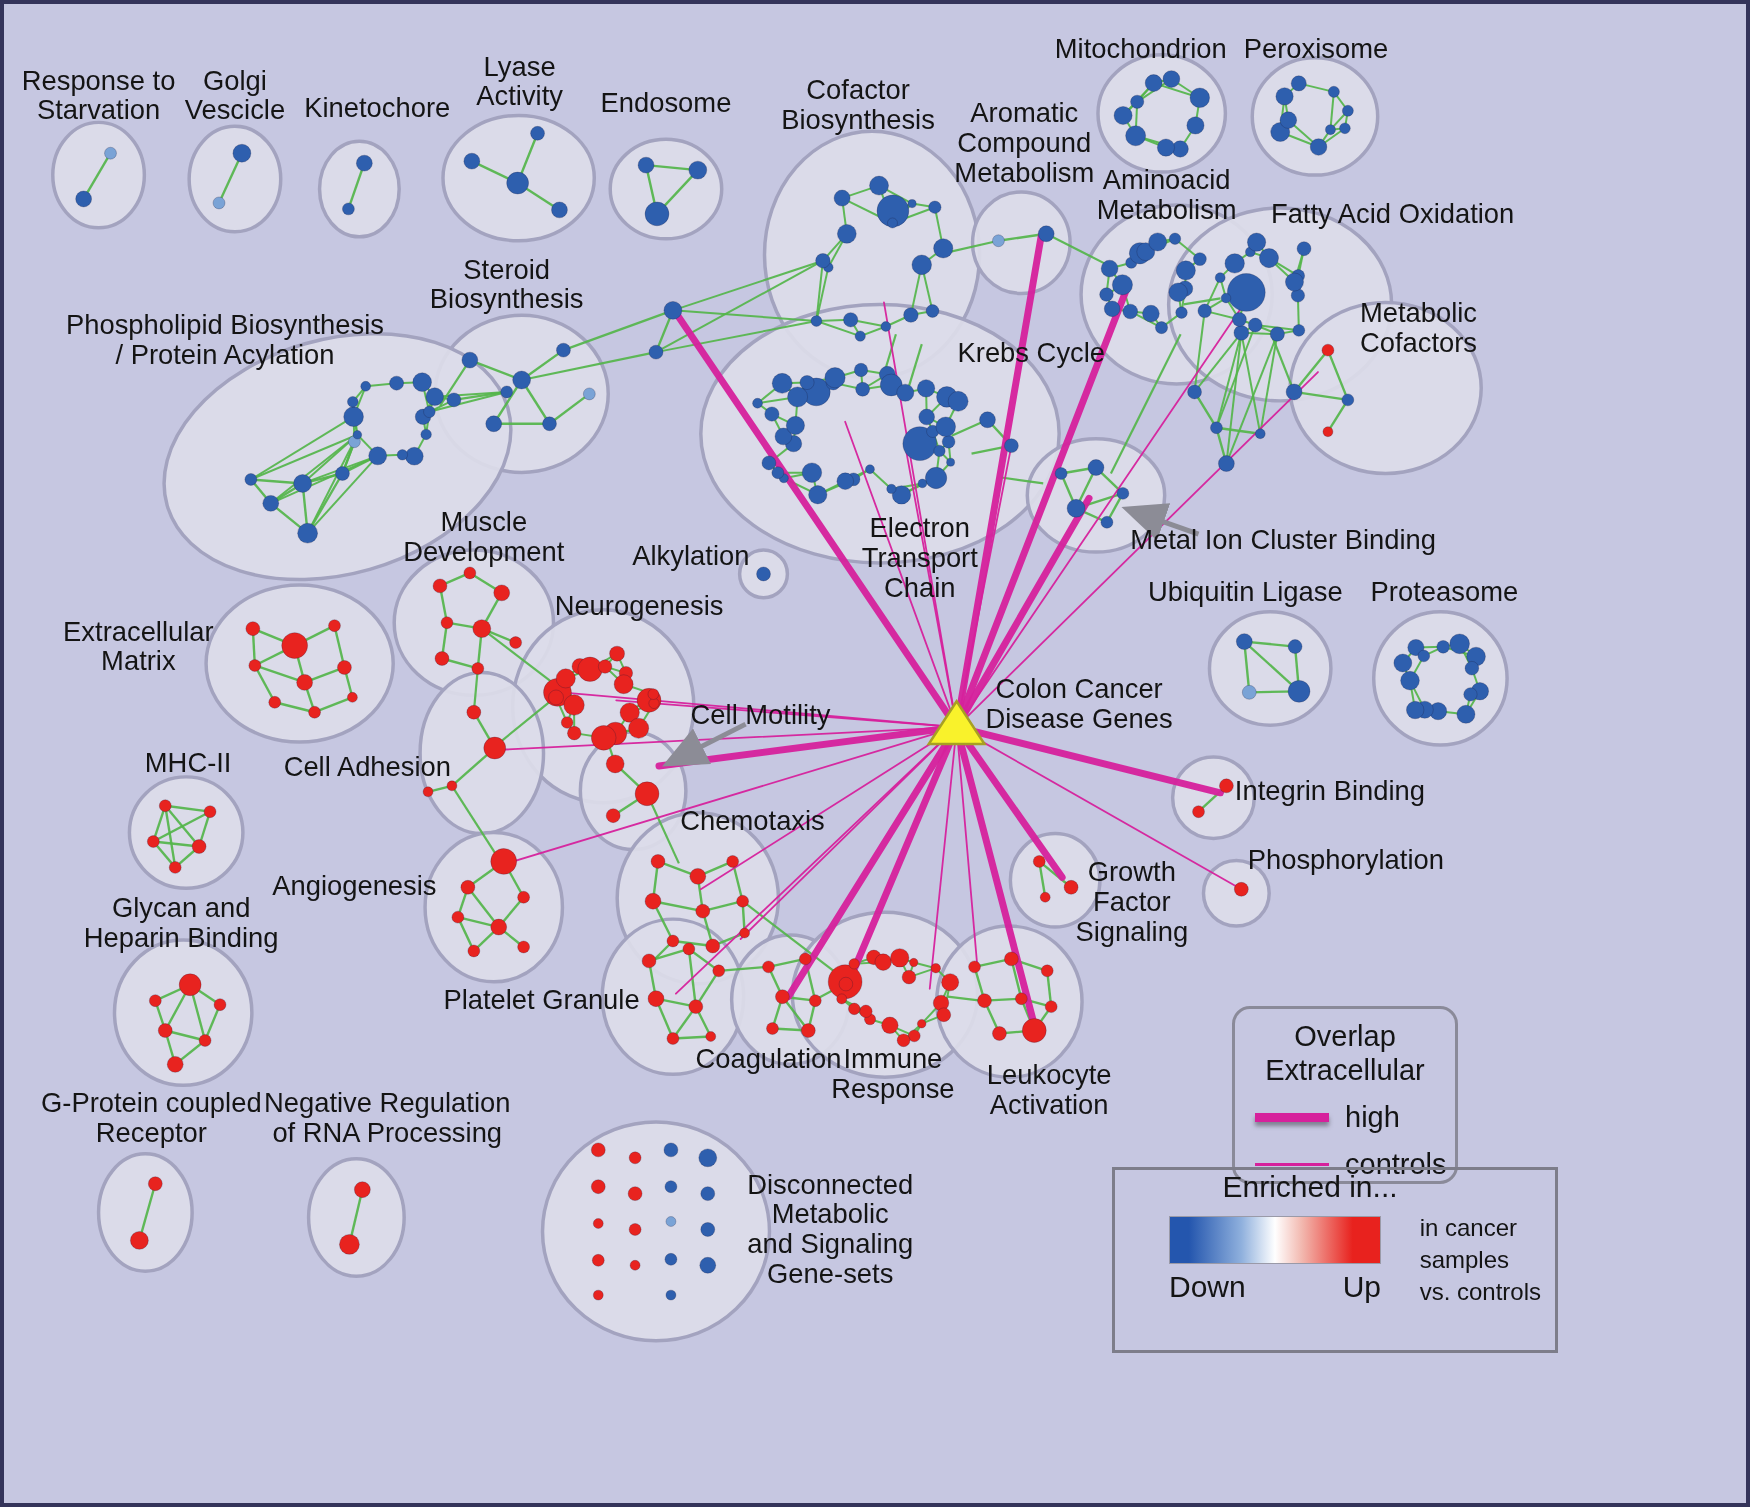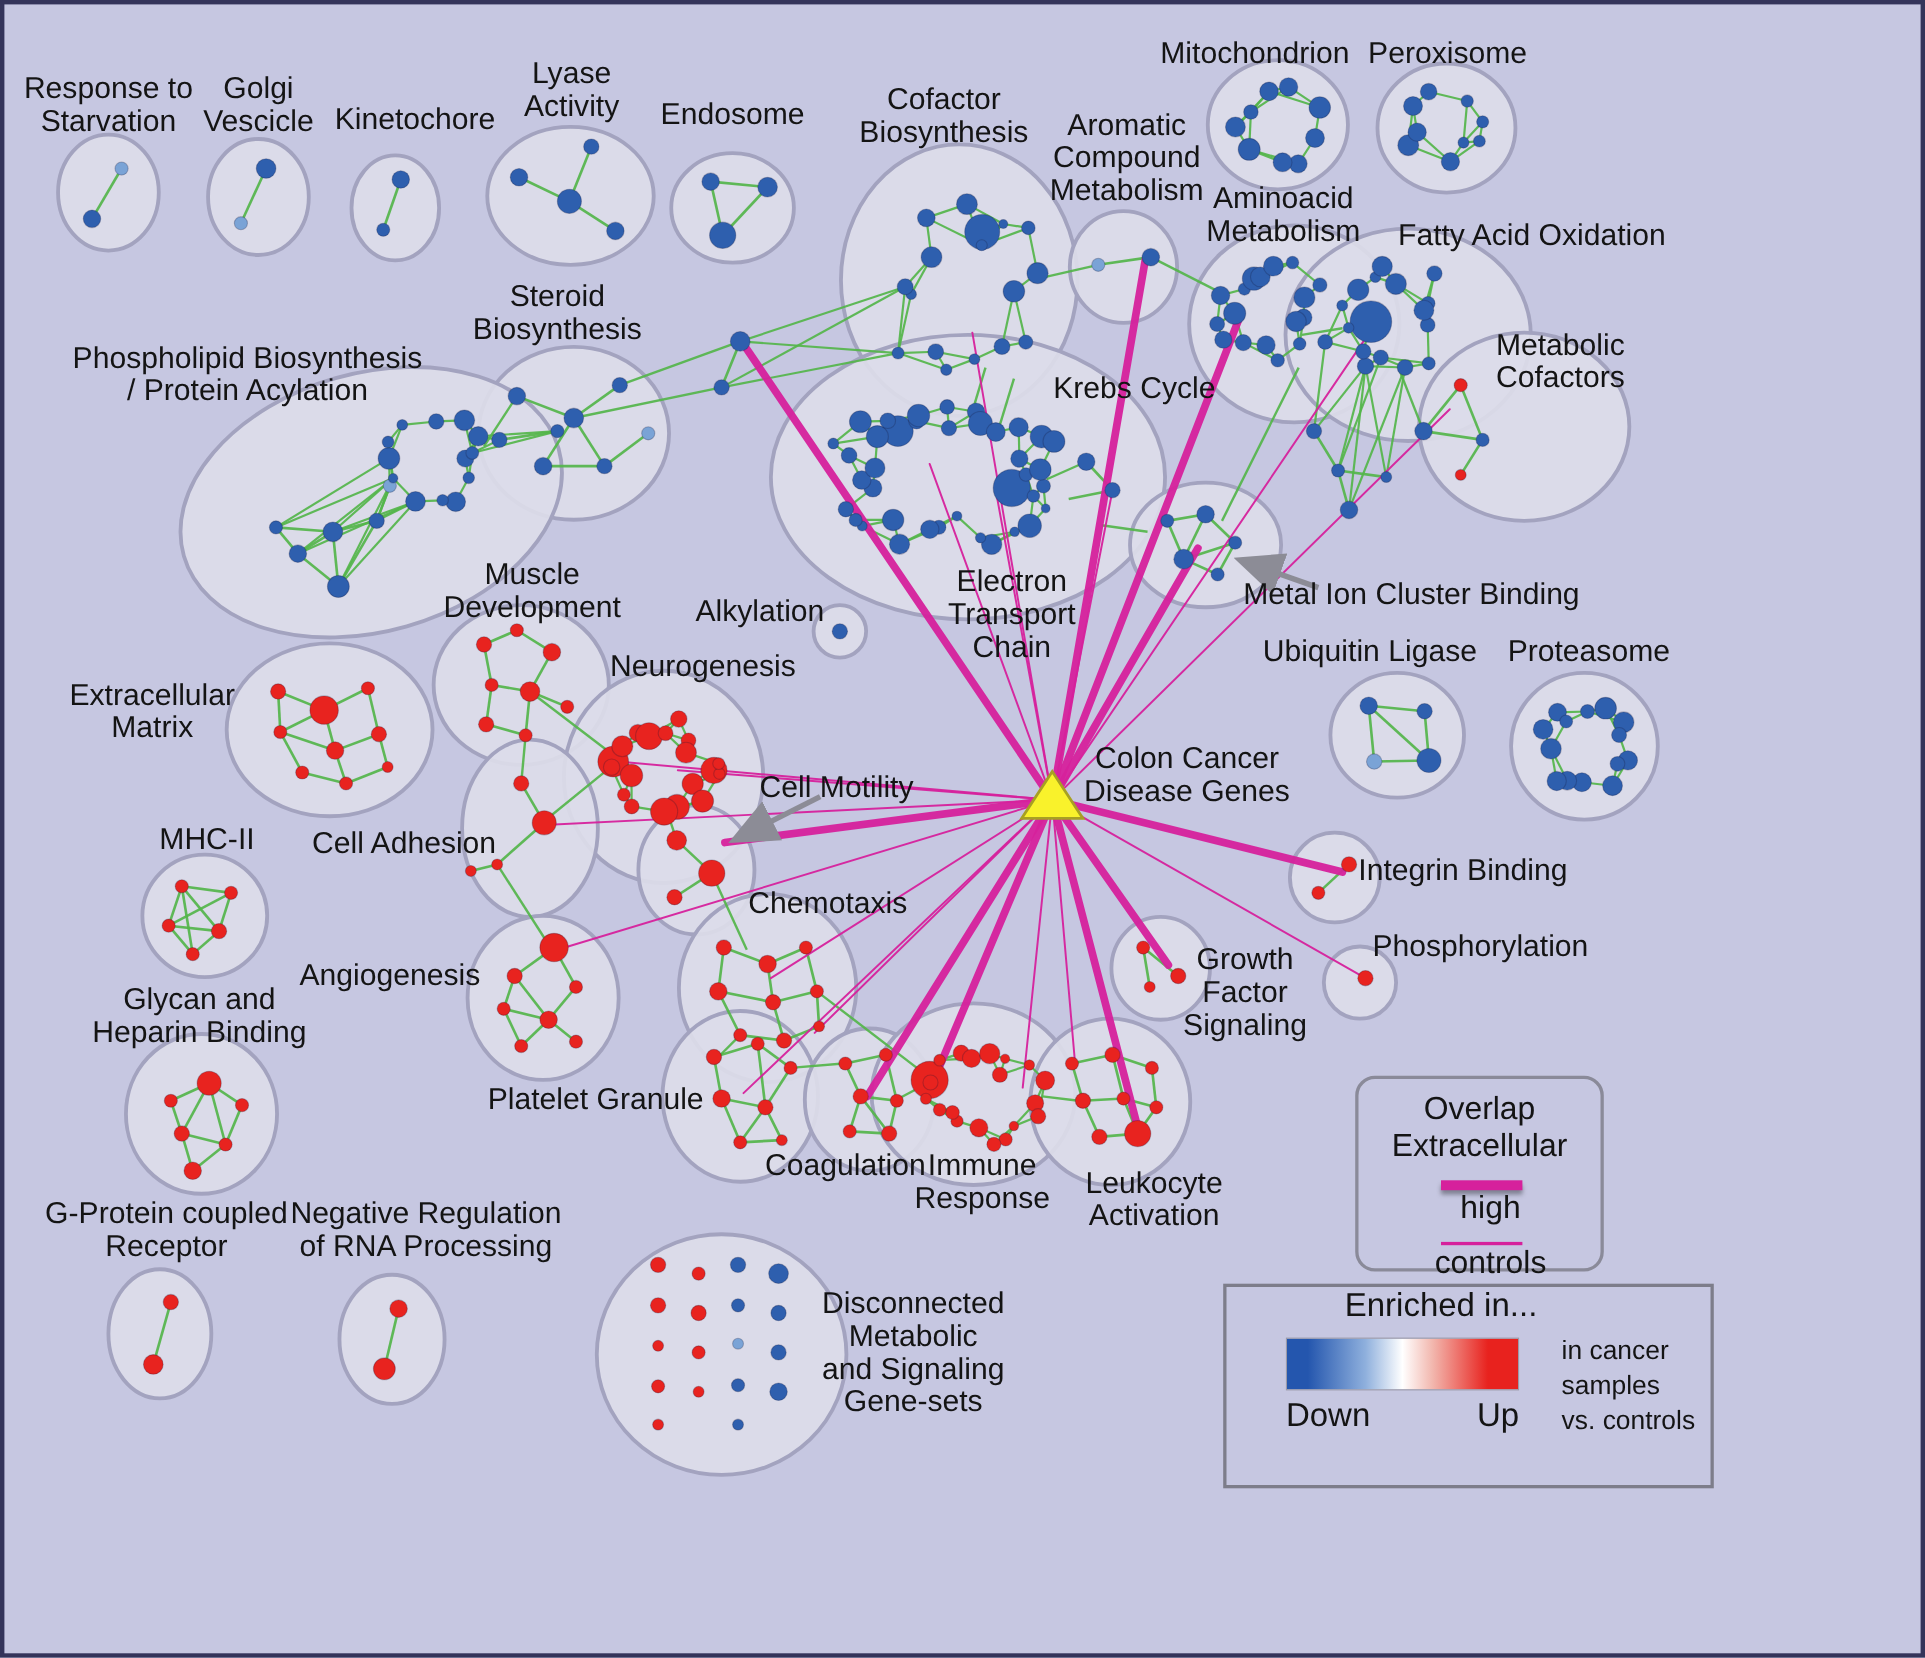--- a/index.html
+++ b/index.html
@@ -4,24 +4,24 @@
 <title>Figure</title>
 <style>
   html,body{margin:0;padding:0;background:#9aa0b8;}
   .stage{position:relative;width:1750px;height:1507px;background:#c6c7e1;
          border:4px solid #34345a;box-sizing:border-box;overflow:hidden;
          font-family:"Liberation Sans",sans-serif;color:#141414;}
   #net{position:absolute;left:0;top:0;width:100%;height:100%;}
   .cluster-label{font-family:"Liberation Sans",sans-serif;font-size:27.5px;fill:#141414;}
   
   .legend{position:absolute;}
-  .legend-overlap{left:1228px;top:974px;width:220px;height:172px;
+  .legend-overlap{left:1228px;top:1002px;width:220px;height:172px;
       border:3.5px solid #8a8a99;border-radius:18px;}
   .lg-title{text-align:center;font-size:29px;line-height:34px;margin-top:10px;}
-  .lg-row{display:flex;align-items:center;margin:14px 0 0 20px;flex-direction:column;}
+  .lg-row{display:flex;align-items:center;margin:14px 0 0 20px;}
   .swatch{width:74px;margin-right:16px;flex:0 0 auto;}
   .swatch-high{height:9px;box-shadow:0 4px 4px rgba(70,70,80,.55);}
   .swatch-moderate{height:3px;}
   .lg-label{font-size:29px;}
   
   .legend-enriched{left:1108px;top:1163px;width:440px;height:180px;
       border:3.5px solid #7d7d8a;}
   .le-title{text-align:center;font-size:30px;margin-top:0;width:330px;margin-left:30px;}
   .le-body{display:flex;align-items:flex-start;}
   .le-gradient-wrap{margin:12px 0 12px 54px;width:212px;flex:0 0 auto;}

